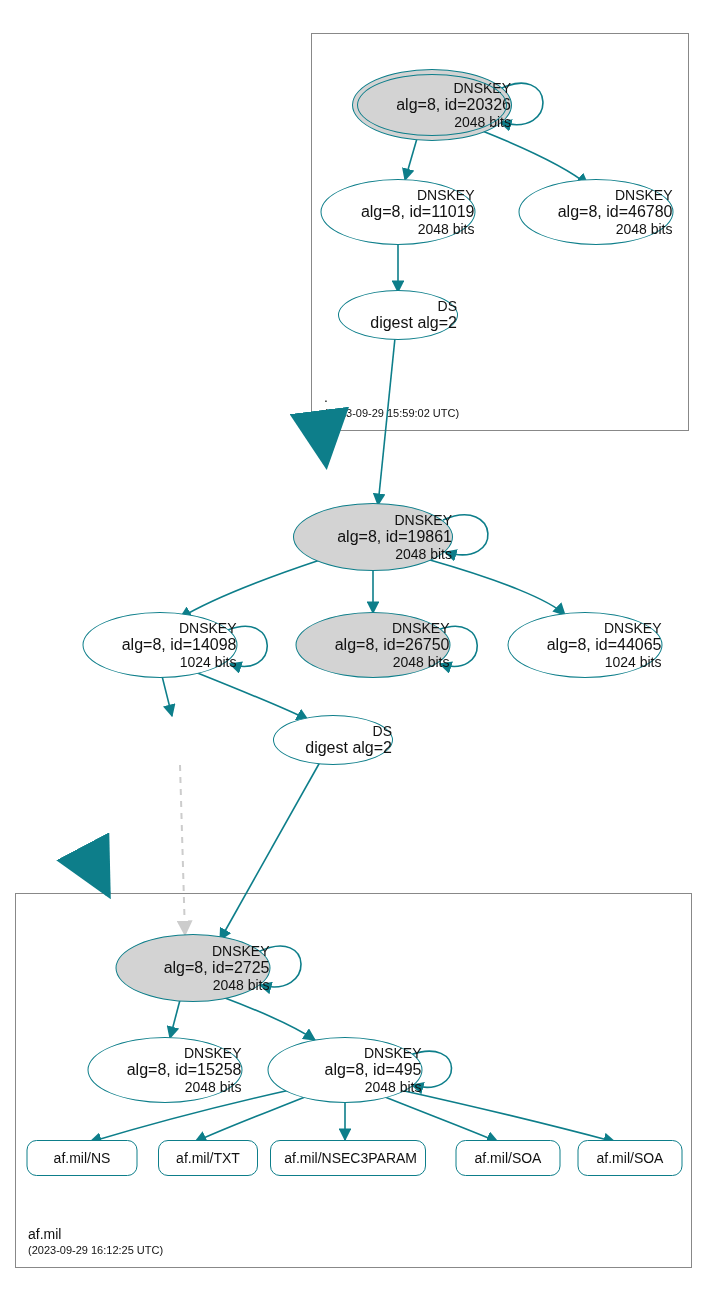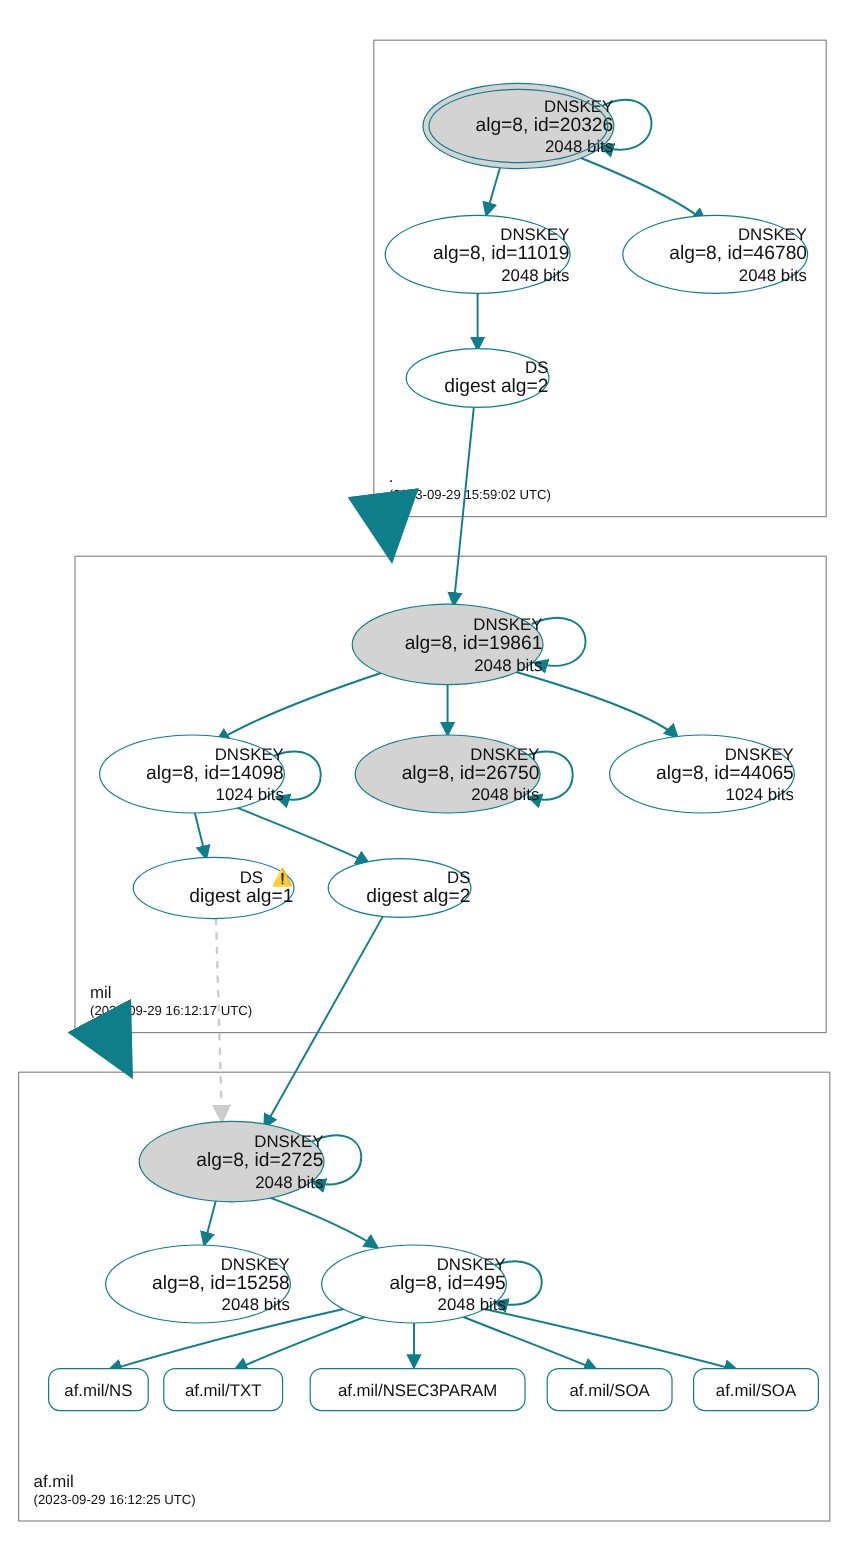--- a/index.html
+++ b/index.html
@@ -83,26 +83,20 @@
 
 <div class="canvas">
 
   <div class="zone" style="left:311px; top:33px; width:378px; height:398px;">
     <div class="zone-label" style="bottom:10px;">
       <div class="name">.</div>
       <div class="ts">(2023-09-29 15:59:02 UTC)</div>
     </div>
   </div>
 
-  <div class="zone" style="left:62px; top:463px; width:627px; height:398px;">
-    <div class="zone-label" style="bottom:10px;">
-      <div class="name">mil</div>
-      <div class="ts">(2023-09-29 16:12:17 UTC)</div>
-    </div>
-  </div>
 
   <div class="zone" style="left:15px; top:893px; width:677px; height:375px;">
     <div class="zone-label" style="bottom:10px;">
       <div class="name">af.mil</div>
       <div class="ts">(2023-09-29 16:12:25 UTC)</div>
     </div>
   </div>
 
   <svg class="edges" viewBox="0 0 707 1299">
     <defs>
@@ -206,27 +200,20 @@
     <div class="t2">alg=8, id=26750</div>
     <div class="t3">2048 bits</div>
   </div>
 
   <div class="node ellipse" style="left:585px; top:645px; width:155px; height:66px;">
     <div class="t1">DNSKEY</div>
     <div class="t2">alg=8, id=44065</div>
     <div class="t3">1024 bits</div>
   </div>
 
-  <div class="node ellipse" style="left:178px; top:740px; width:135px; height:52px;">
-    <div class="t1">
-      <span>DS</span>
-      <span class="warn">⚠️</span>
-    </div>
-    <div class="t2">digest alg=1</div>
-  </div>
 
   <div class="node ellipse" style="left:333px; top:740px; width:120px; height:50px;">
     <div class="t1">DS</div>
     <div class="t2">digest alg=2</div>
   </div>
 
   <div class="node ellipse shaded" style="left:193px; top:968px; width:155px; height:68px;">
     <div class="t1">DNSKEY</div>
     <div class="t2">alg=8, id=2725</div>
     <div class="t3">2048 bits</div>
@@ -237,27 +224,27 @@
     <div class="t2">alg=8, id=15258</div>
     <div class="t3">2048 bits</div>
   </div>
 
   <div class="node ellipse" style="left:345px; top:1070px; width:155px; height:66px;">
     <div class="t1">DNSKEY</div>
     <div class="t2">alg=8, id=495</div>
     <div class="t3">2048 bits</div>
   </div>
 
-  <div class="node rect" style="left:82px; top:1158px; width:84px; height:36px;">
+  <div class="node rect" style="left:82px; top:1158px; width:111px; height:36px;">
     <div class="t1">af.mil/NS</div>
   </div>
-  <div class="node rect" style="left:186px; top:1158px; width:100px; height:36px;">
+  <div class="node rect" style="left:208px; top:1158px; width:100px; height:36px;">
     <div class="t1">af.mil/TXT</div>
   </div>
-  <div class="node rect" style="left:348px; top:1158px; width:180px; height:36px;">
+  <div class="node rect" style="left:348px; top:1158px; width:156px; height:36px;align-items:flex-end;">
     <div class="t1">af.mil/NSEC3PARAM</div>
   </div>
   <div class="node rect" style="left:508px; top:1158px; width:105px; height:36px;">
     <div class="t1">af.mil/SOA</div>
   </div>
   <div class="node rect" style="left:630px; top:1158px; width:105px; height:36px;">
     <div class="t1">af.mil/SOA</div>
   </div>
 
 </div>

